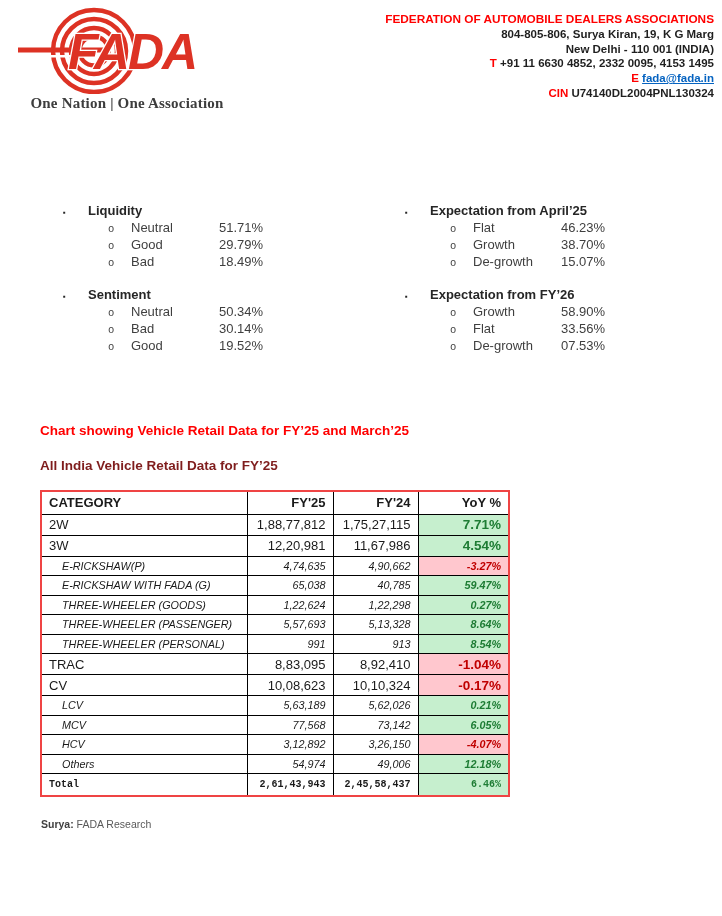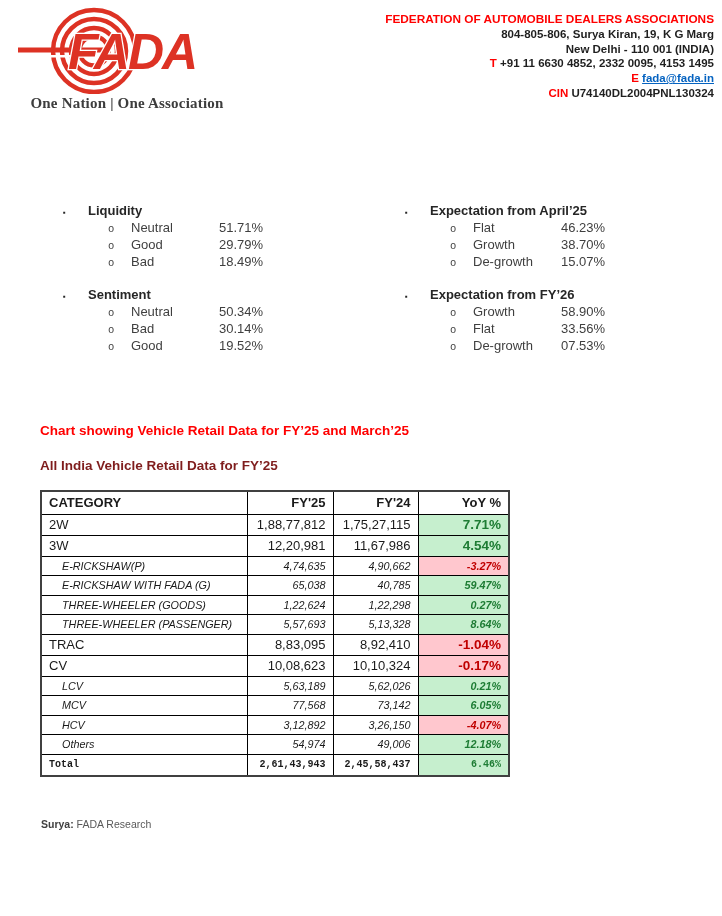--- a/index.html
+++ b/index.html
@@ -50,21 +50,21 @@
     color:#ff0000; font-weight:bold; font-size:13.5px;
   }
   .chart-subtitle {
     position:absolute; left:40px; top:458px;
     color:#7f1d1d; font-weight:bold; font-size:13.5px;
   }
 
   
   .vehicle-table {
     position:absolute; left:40px; top:490px; width:468px;
-    border-collapse:collapse; border:2px solid #404040;
+    border-collapse:collapse; border:2px solid #ef4444;
     table-layout:fixed;
   }
   .vehicle-table th, .vehicle-table td {
     border:1px solid #000; overflow:hidden; white-space:nowrap;
   }
   .vehicle-table th {
     height:23px; font-size:13px; font-weight:bold; padding:0 7px;
     background:#fff; text-align:right;
   }
   .vehicle-table th.cat { text-align:left; }
@@ -261,20 +261,26 @@
           <td class="num">1,22,624</td>
           <td class="num">1,22,298</td>
           <td class="yoy pos">0.27%</td>
         </tr>
         <tr class="row-sub">
           <td class="cat">THREE-WHEELER (PASSENGER)</td>
           <td class="num">5,57,693</td>
           <td class="num">5,13,328</td>
           <td class="yoy pos">8.64%</td>
         </tr>
+        <tr class="row-sub">
+          <td class="cat">THREE-WHEELER (PERSONAL)</td>
+          <td class="num">991</td>
+          <td class="num">913</td>
+          <td class="yoy pos">8.54%</td>
+        </tr>
         <tr class="row-main">
           <td class="cat">TRAC</td>
           <td class="num">8,83,095</td>
           <td class="num">8,92,410</td>
           <td class="yoy neg">-1.04%</td>
         </tr>
         <tr class="row-main">
           <td class="cat">CV</td>
           <td class="num">10,08,623</td>
           <td class="num">10,10,324</td>

